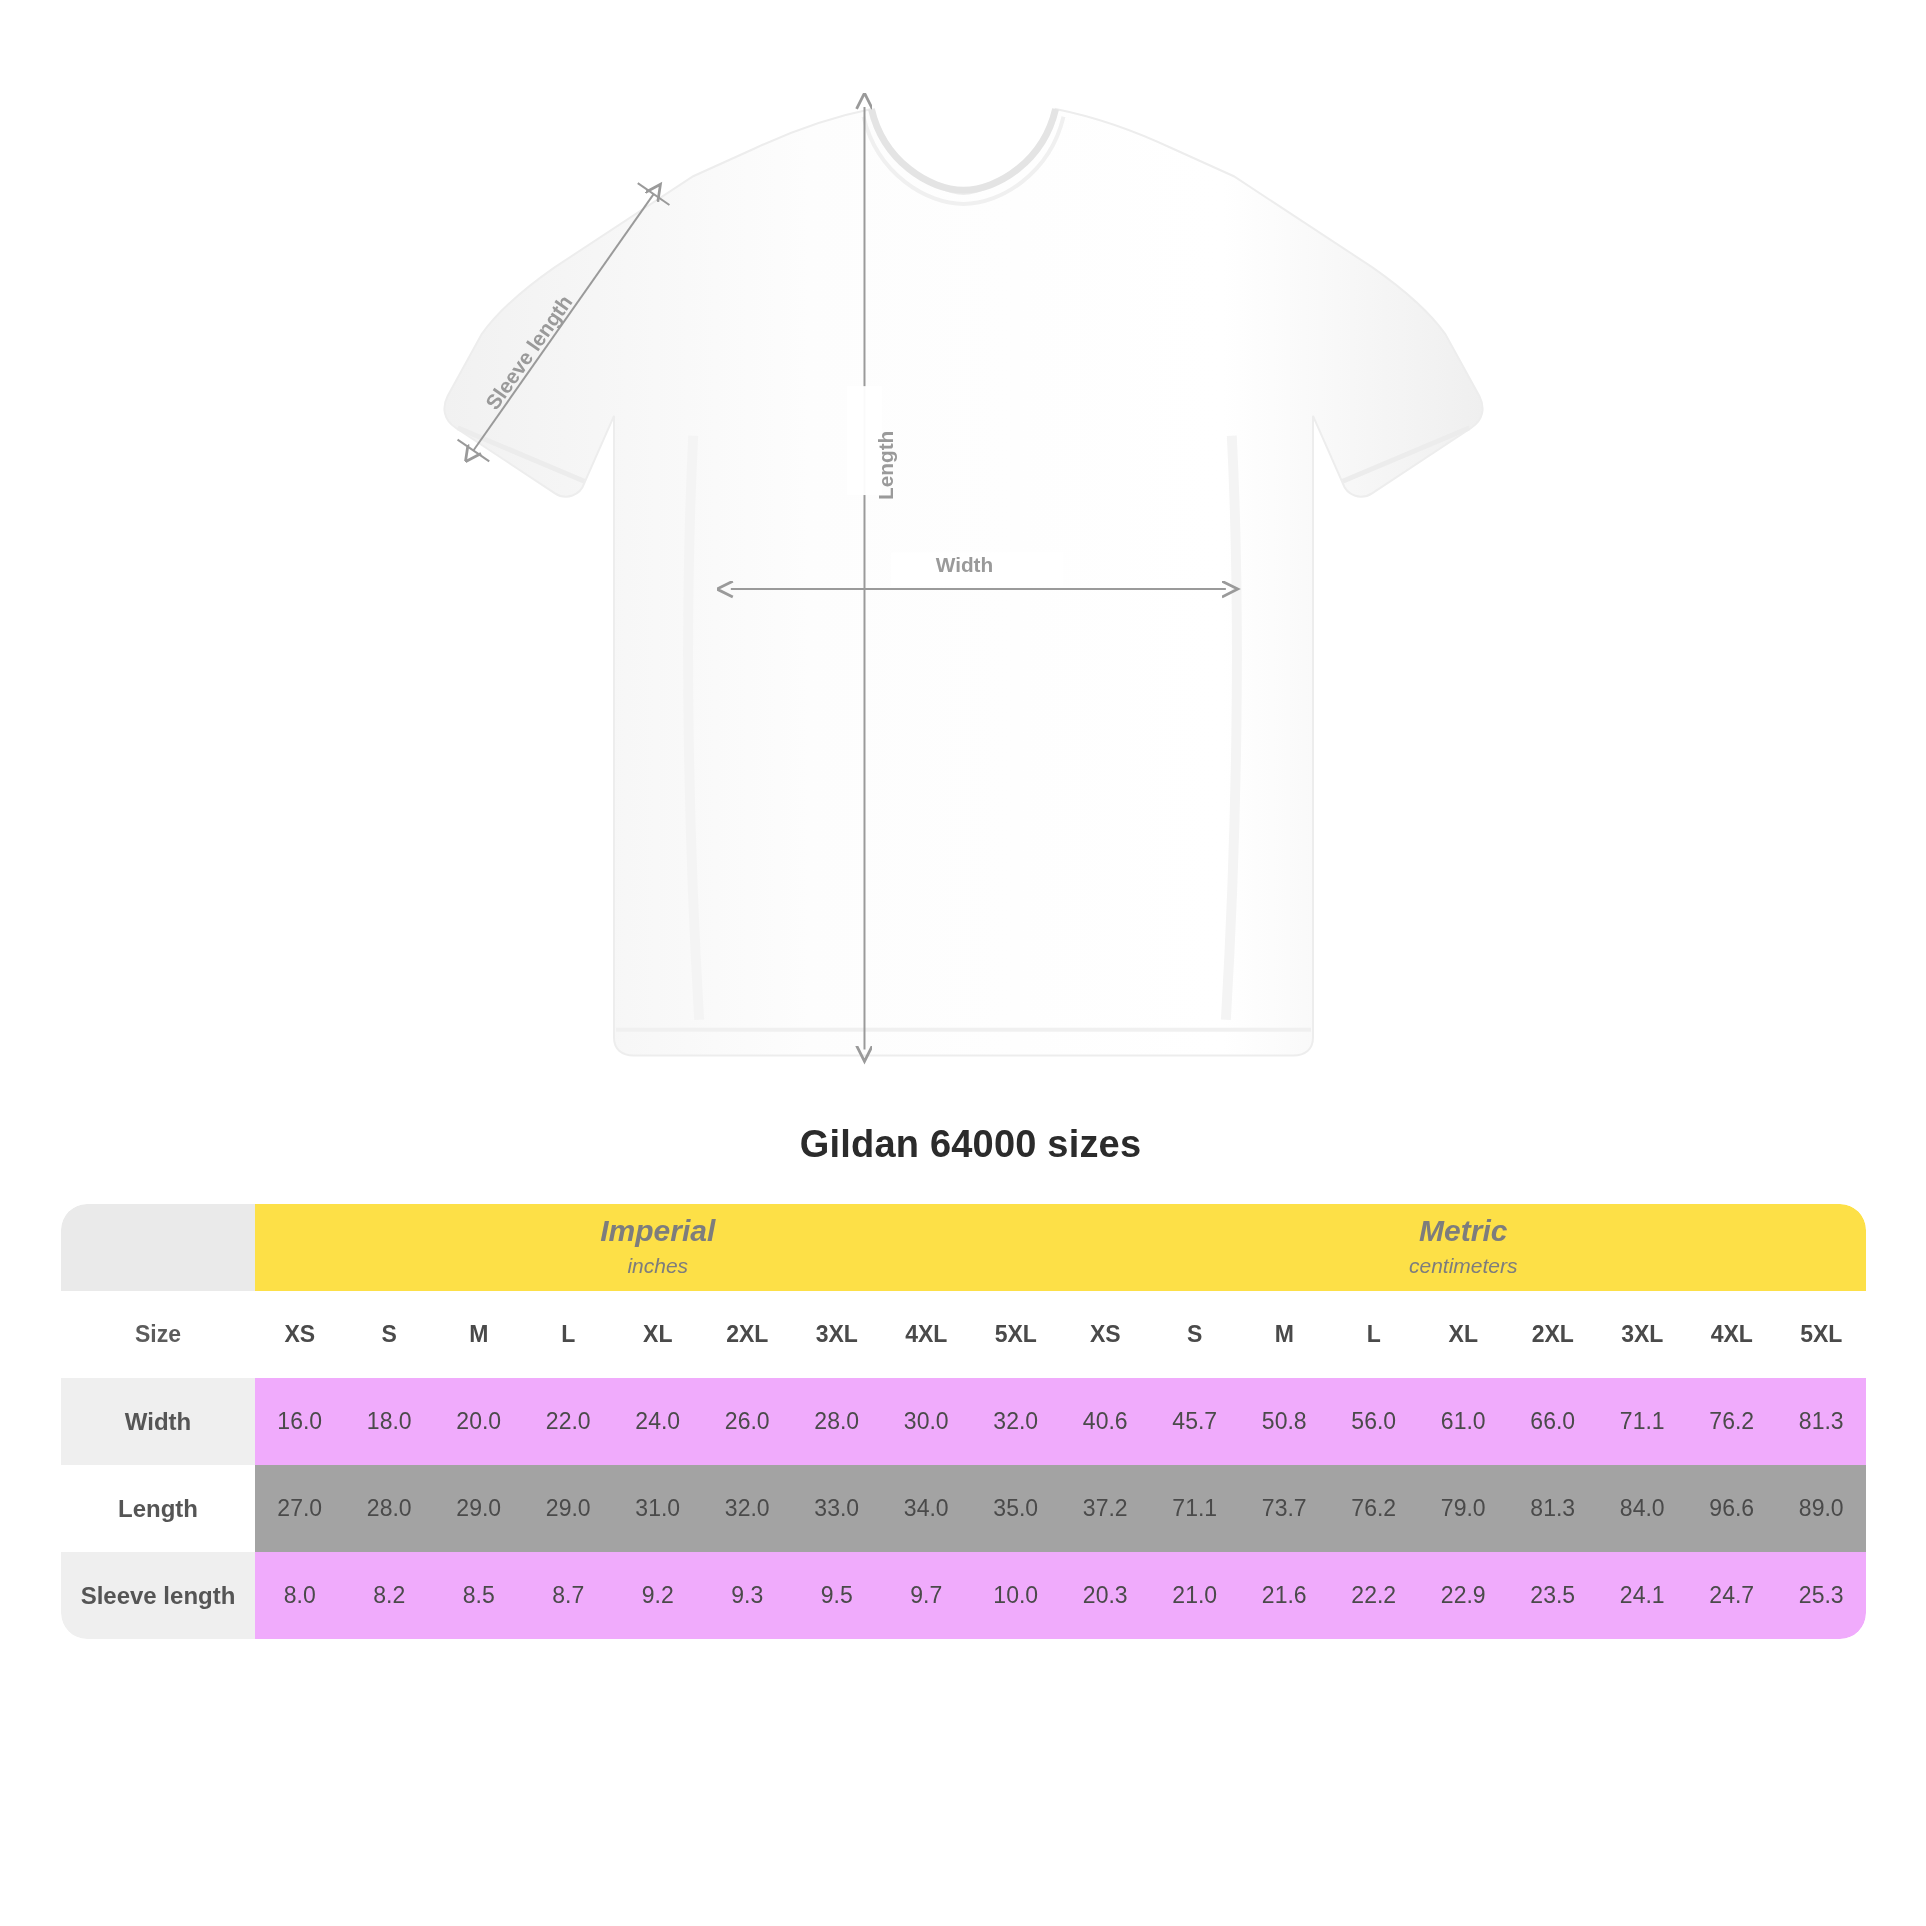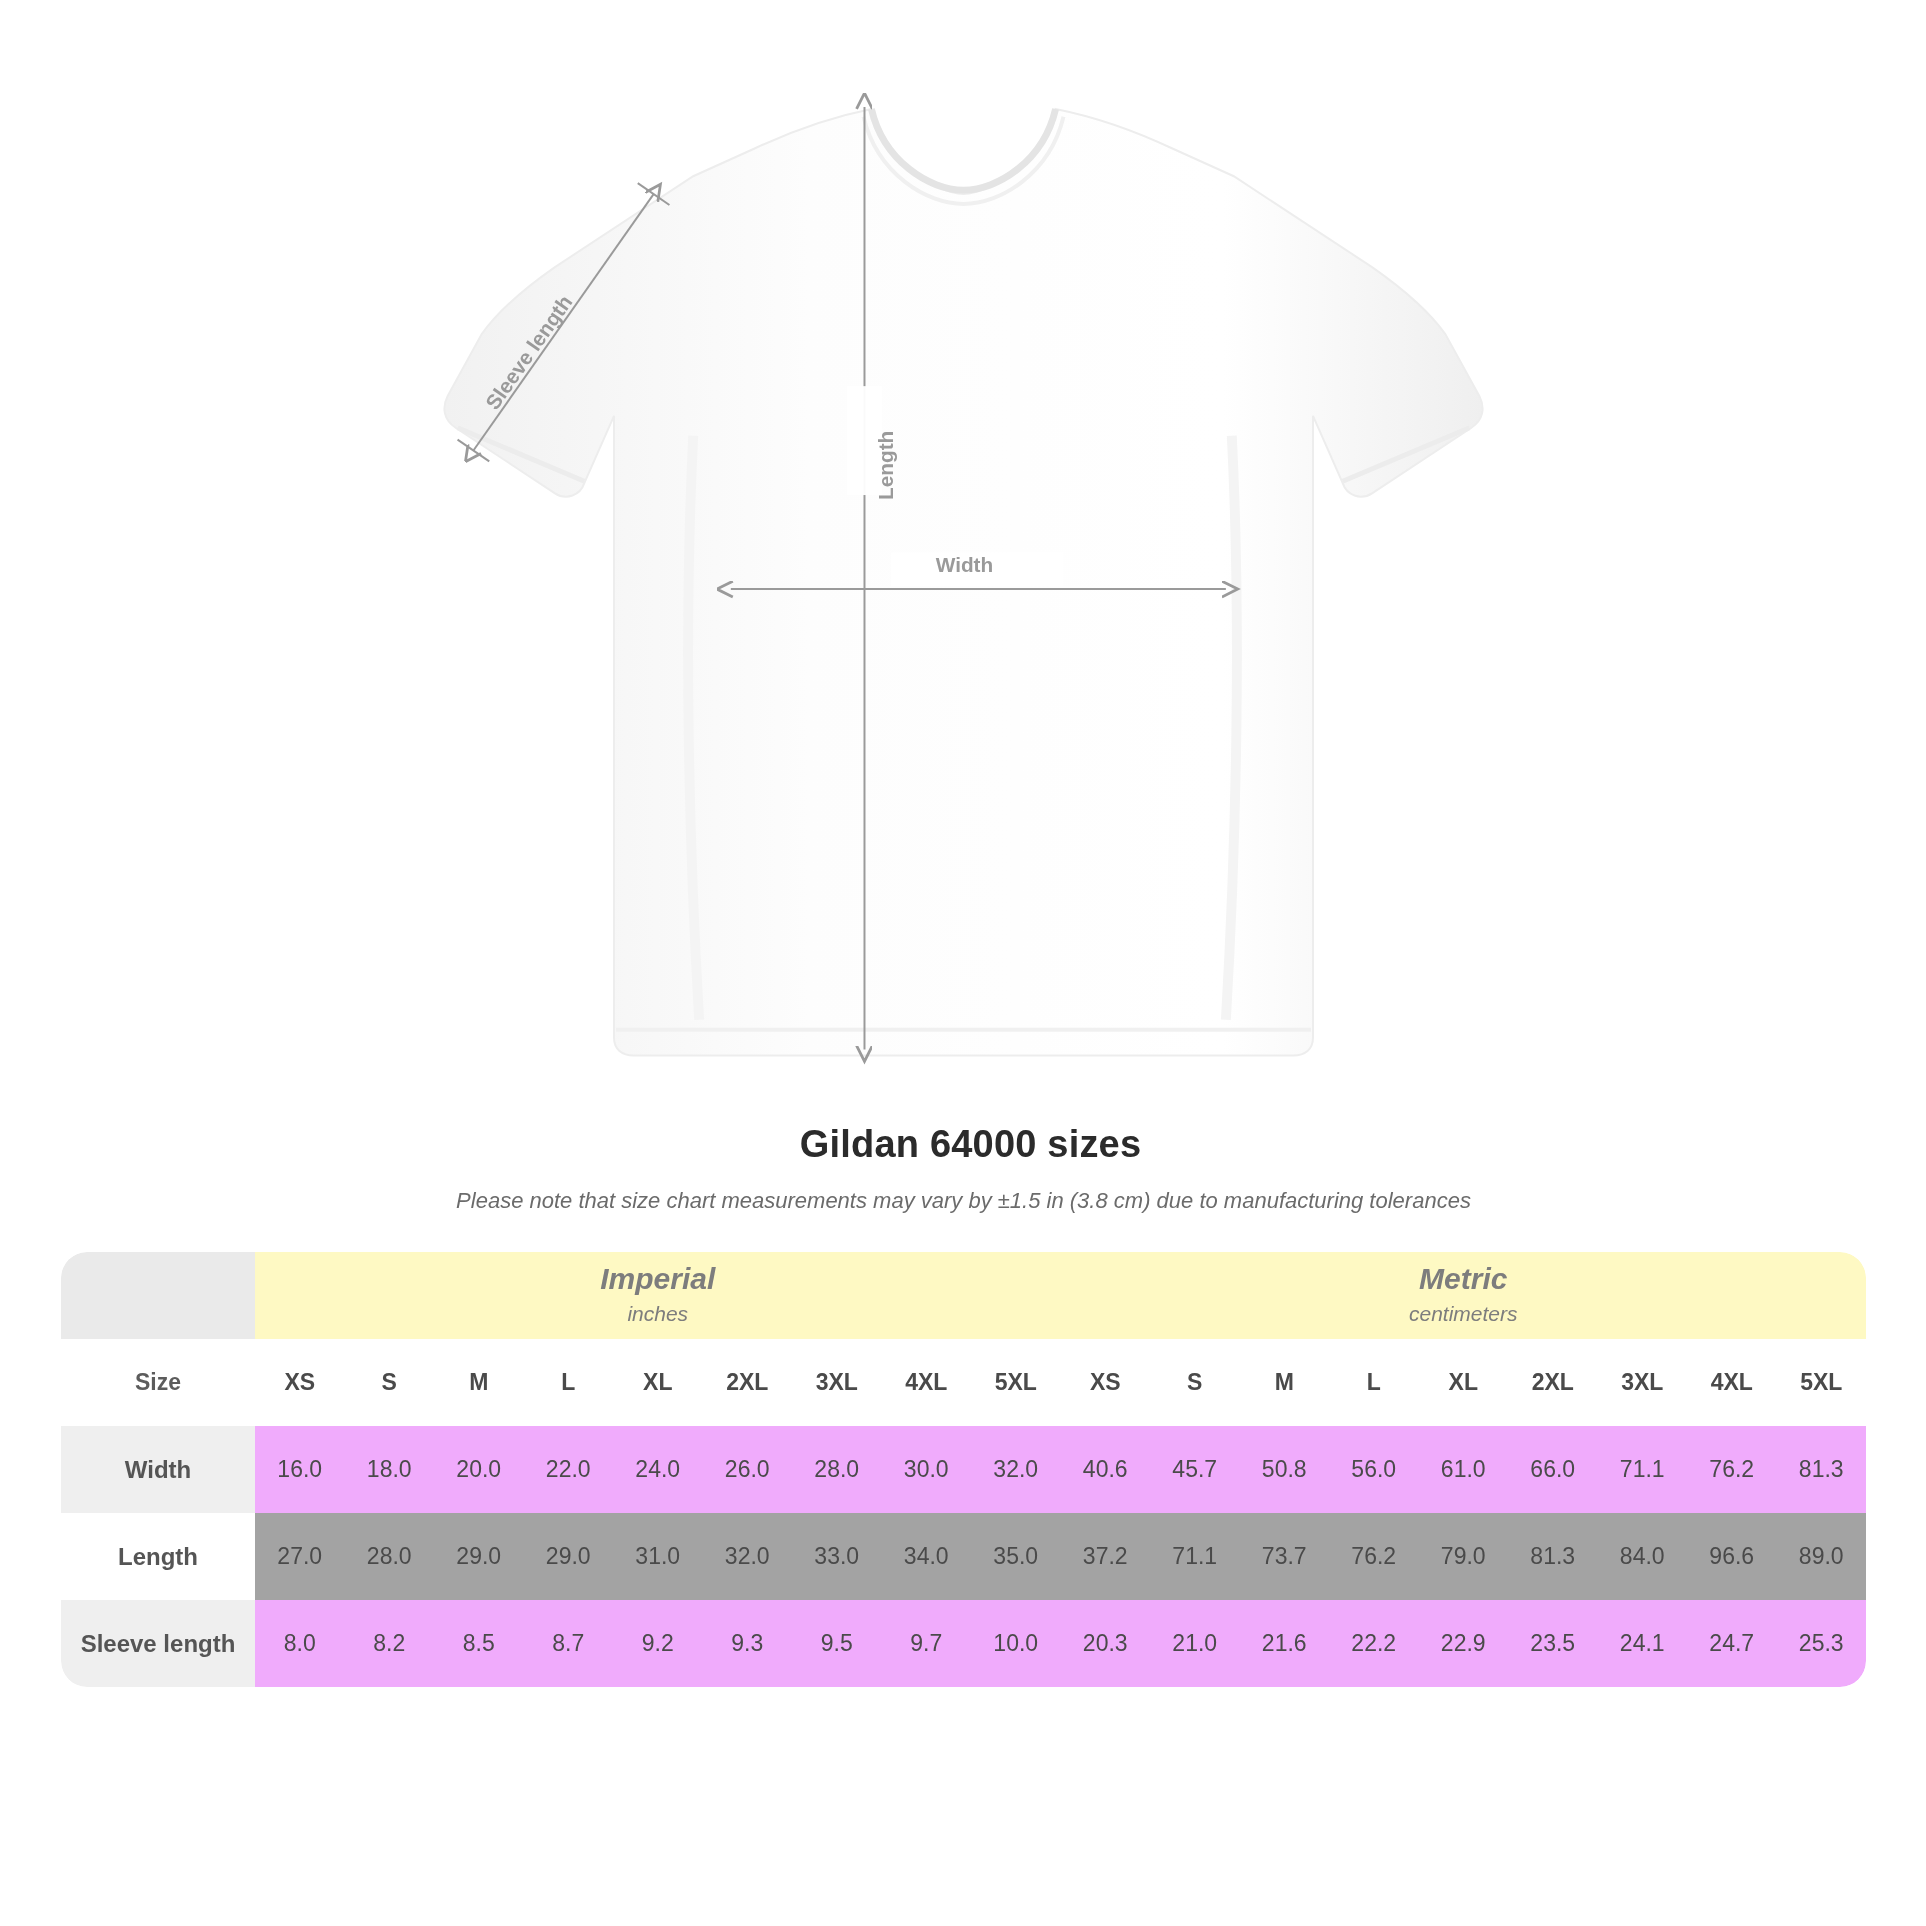--- a/index.html
+++ b/index.html
@@ -66,21 +66,21 @@
   table.size-table td, table.size-table th {
     text-align: center;
     vertical-align: middle;
     font-size: 23px;
     color: #4a4a4a;
     padding: 0;
     height: 87px;
     border: none;
   }
   .unit-row td {
-    background: #fef9c3;
+    background: #fde047;
     height: 127px;
   }
   .unit-name {
     font-size: 30px;
     font-weight: bold;
     font-style: italic;
     color: #7d7d7d;
     line-height: 1.2;
   }
   .unit-sub {
@@ -205,21 +205,20 @@
         <line x1="478" y1="455" x2="660" y2="196" stroke="#9a9a9a" stroke-width="2" marker-start="url(#arrowStart)" marker-end="url(#arrowEnd)"></line>
         <line x1="462" y1="444" x2="494" y2="466" stroke="#9a9a9a" stroke-width="2"></line>
         <line x1="644" y1="185" x2="676" y2="207" stroke="#9a9a9a" stroke-width="2"></line>
         <text class="label-text" transform="translate(540,360) rotate(-55)" text-anchor="middle">Sleeve length</text>
       </g>
     </svg>
   </div>
 
   <div class="title-block">
     <div class="chart-title">Gildan 64000 sizes</div>
-    <div class="chart-note">Please note that size chart measurements may vary by ±1.5 in (3.8 cm) due to manufacturing tolerances</div>
   </div>
 
   <div class="table-wrap">
     <table class="size-table">
       <tbody>
         <tr class="unit-row">
           <td class="first-col rounded-top-left"></td>
           <td colspan="9">
             <div class="unit-name">Imperial</div>
             <div class="unit-sub">inches</div>

